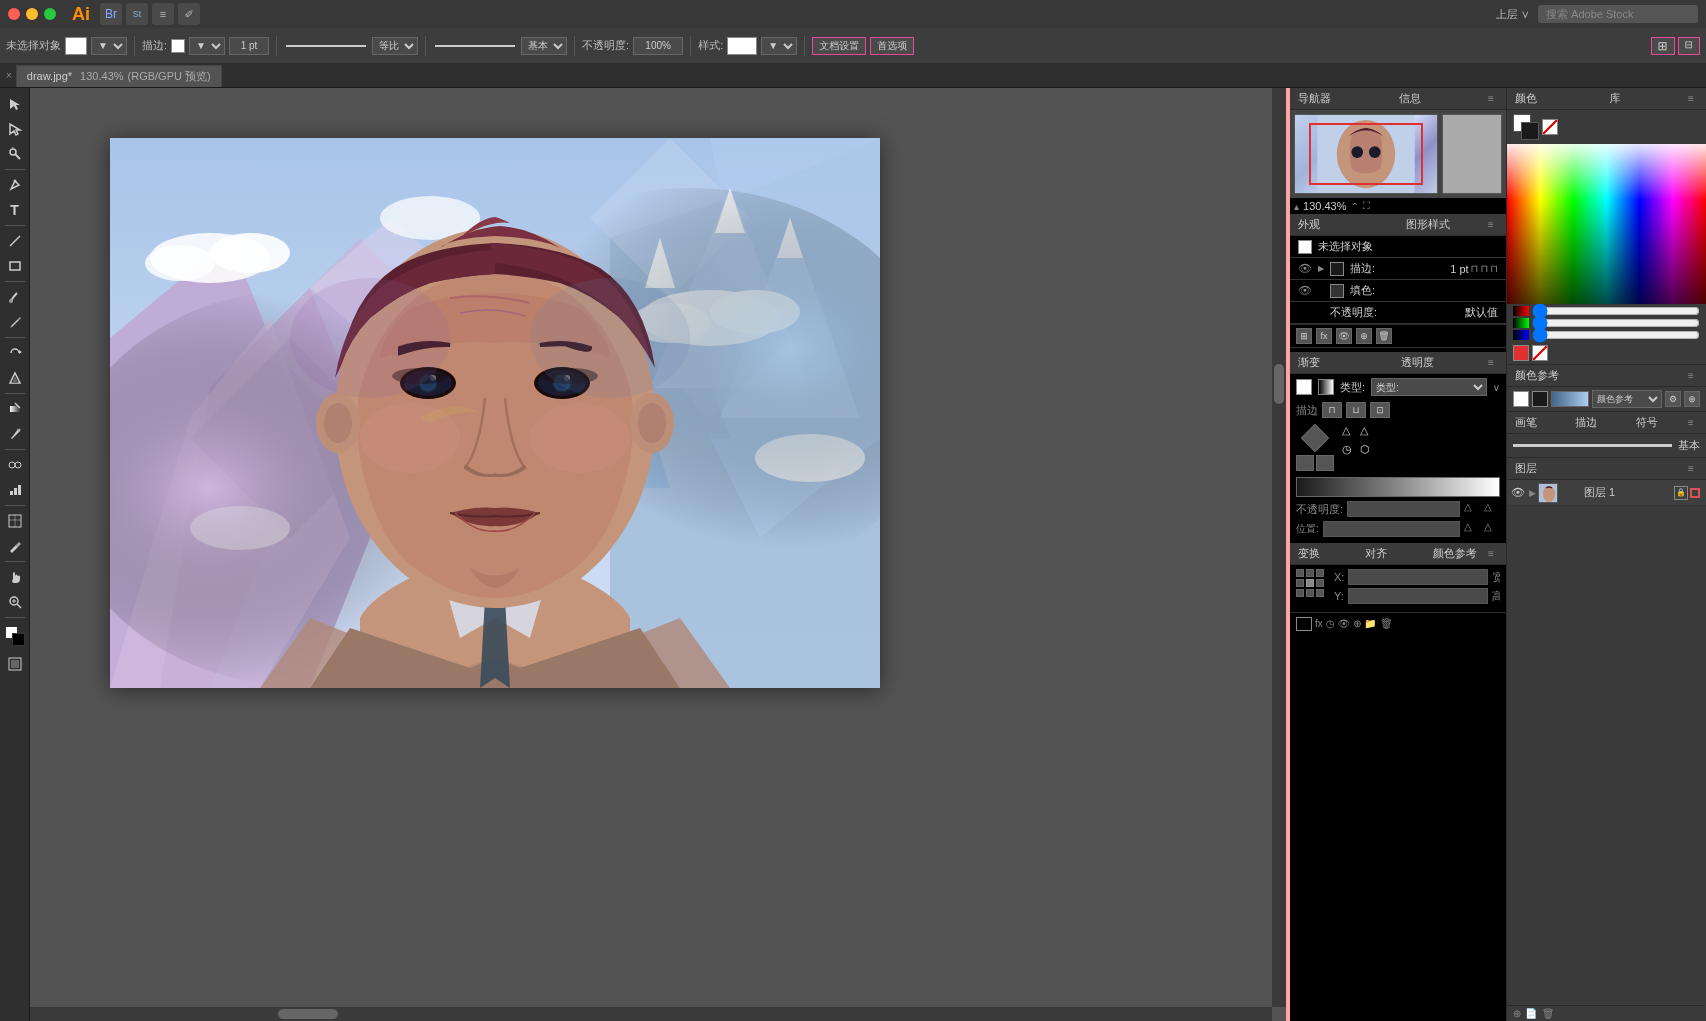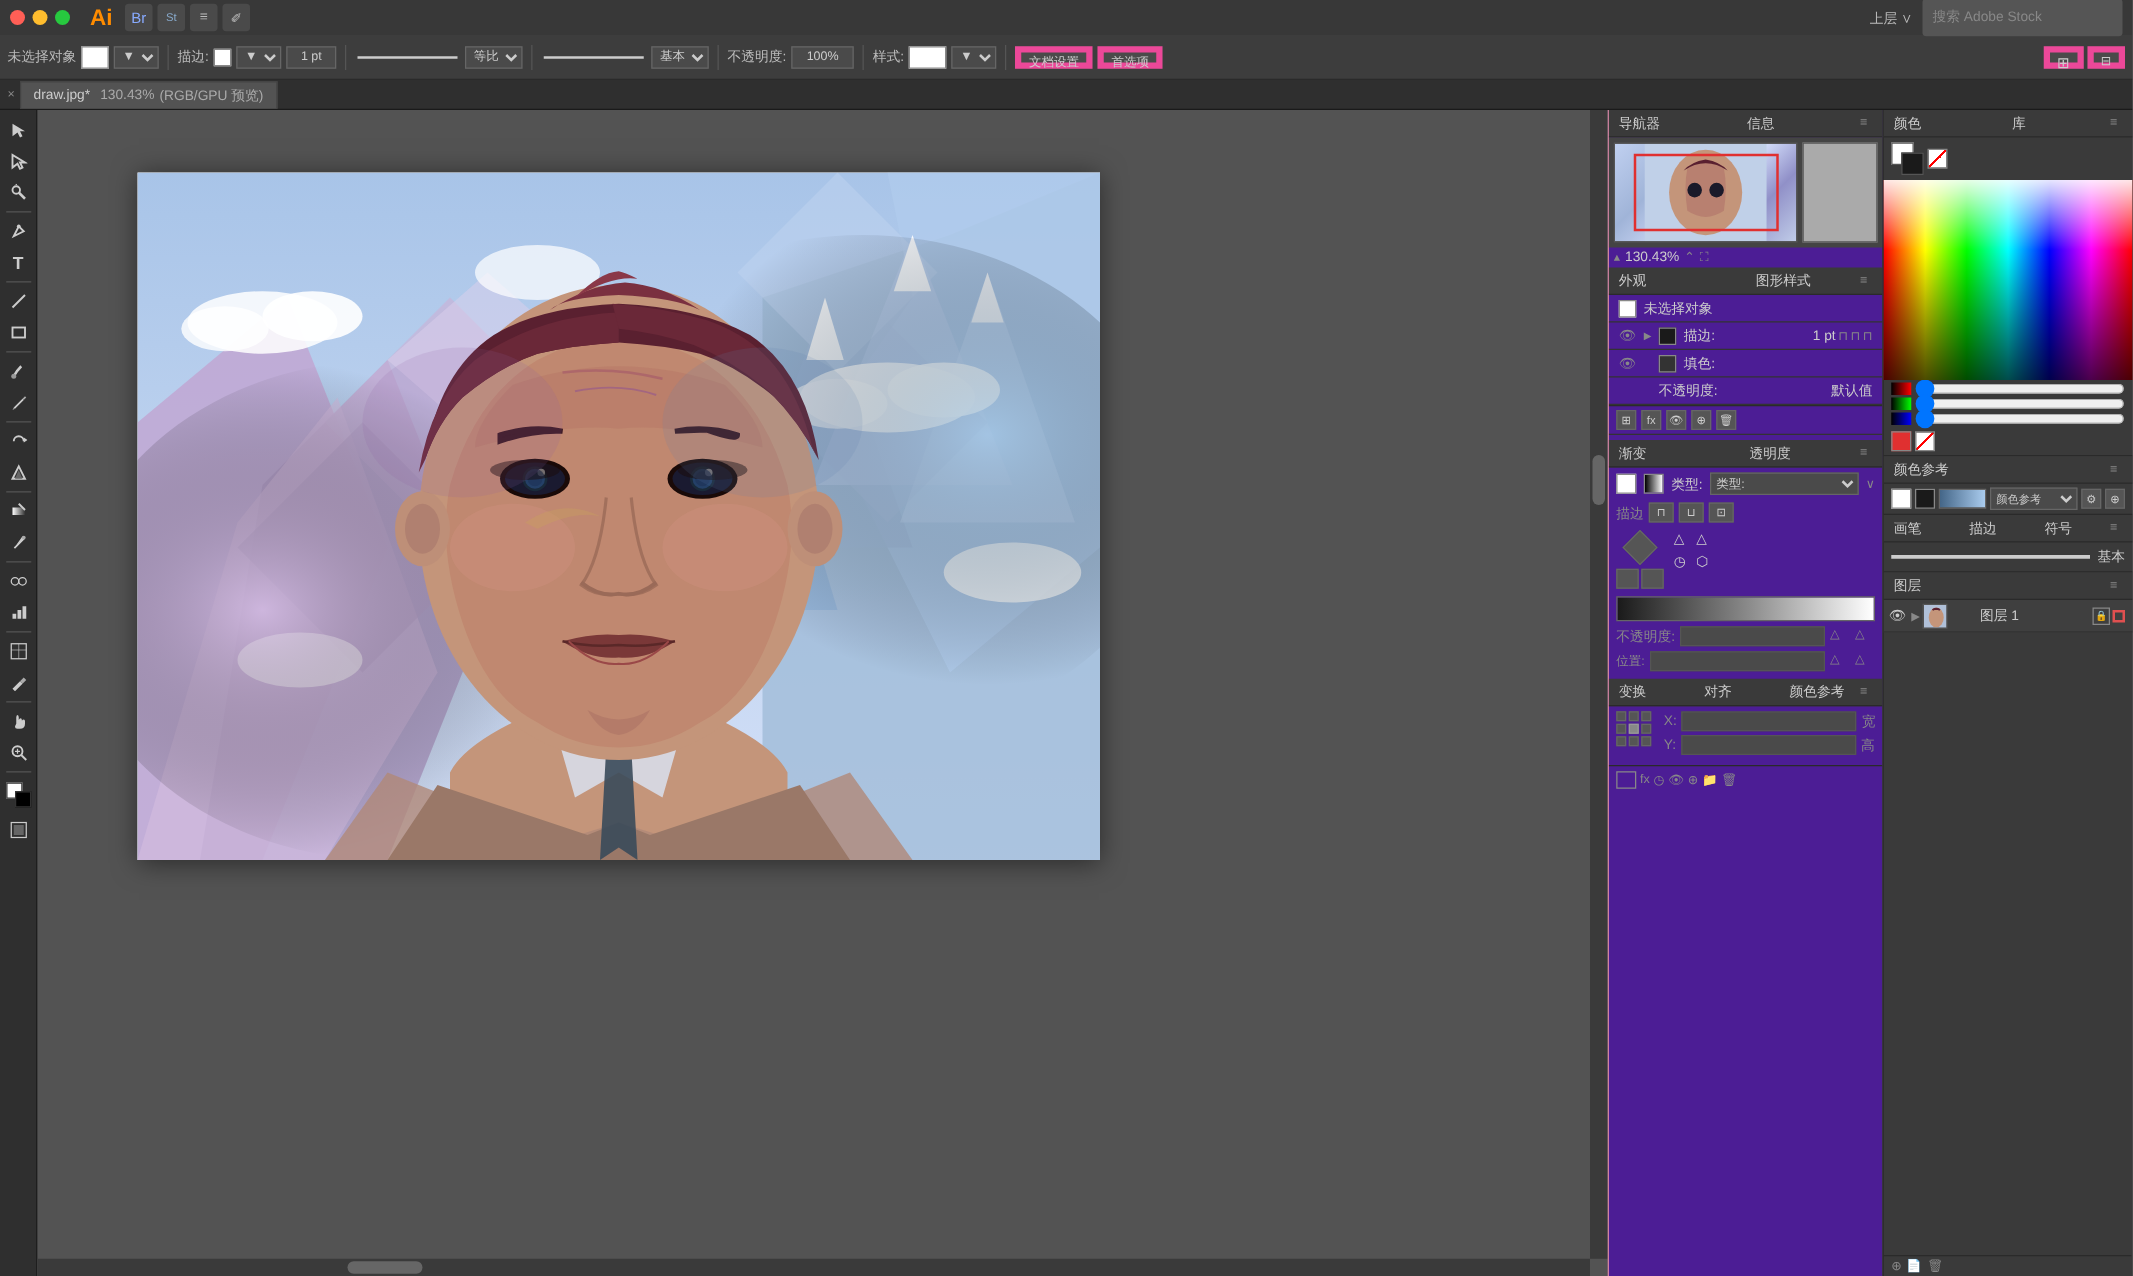--- a/index.html
+++ b/index.html
@@ -46,21 +46,21 @@
     }
     .title-right {
       margin-left: auto;
       display: flex; gap: 8px; align-items: center;
     }
     .title-arrange {
       color: #bbb; font-size: 11px; cursor: pointer;
     }
     .title-search {
       background: #555; border: none; border-radius: 3px;
-      color: #ccc; padding: 2px 8px; font-size: 11px; width: 160px; height: 30px;
+      color: #ccc; padding: 2px 8px; font-size: 11px; width: 160px; height: 18px;
     }
     .title-search::placeholder { color: #888; }
 
     
     #toolbar {
       height: 36px;
       background: #3d3d3d;
       display: flex;
       align-items: center;
       padding: 0 6px;
@@ -75,21 +75,21 @@
       border: 1px solid #888; cursor: pointer;
     }
     .toolbar-dropdown {
       background: #4a4a4a; border: 1px solid #666; color: #ccc;
       font-size: 10px; padding: 1px 2px; height: 18px; cursor: pointer;
     }
     .toolbar-sep {
       width: 1px; height: 20px; background: #555; margin: 0 3px;
     }
     .toolbar-btn {
-      background: #4a4a4a; border: 5px solid #ec4899; color: #ccc;
+      background: #4a4a4a; border: 1px solid #ec4899; color: #ccc;
       font-size: 10px; padding: 1px 6px; height: 18px; cursor: pointer;
       white-space: nowrap;
     }
     .toolbar-stroke-line {
       width: 80px; height: 2px; background: #ccc; margin: 0 2px;
     }
     .toolbar-num {
       background: #4a4a4a; border: 1px solid #666; color: #ccc;
       font-size: 10px; width: 40px; height: 18px; text-align: center;
     }
@@ -168,24 +168,24 @@
       position: absolute;
       top: 50px; left: 80px;
       width: 770px; height: 550px;
       background: #fff;
       box-shadow: 0 2px 20px rgba(0,0,0,0.5);
     }
 
     
     #right-panels {
       width: 220px;
-      background: #4c1d95;
+      background: #000000;
       display: flex;
       flex-direction: column;
-      border-left: 1px solid #fca5a5;
+      border-left: 4px solid #fca5a5;
       overflow-y: auto;
     }
 
     
     .panel-header {
       height: 22px;
       background: #3a3a3a;
       display: flex;
       align-items: center;
       padding: 0 8px;

